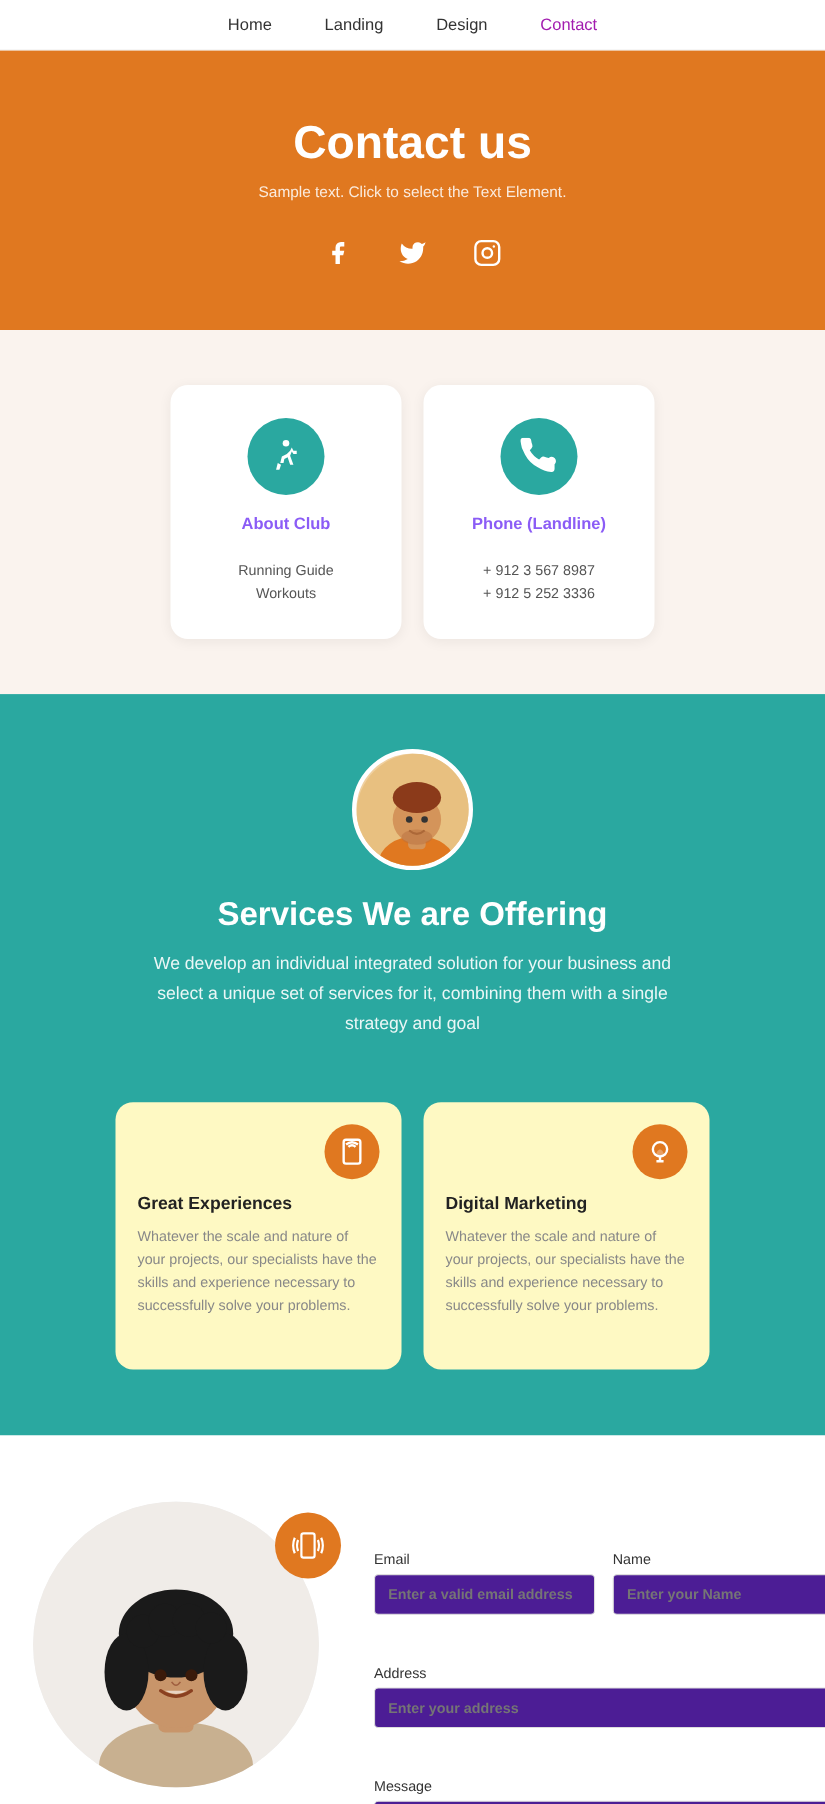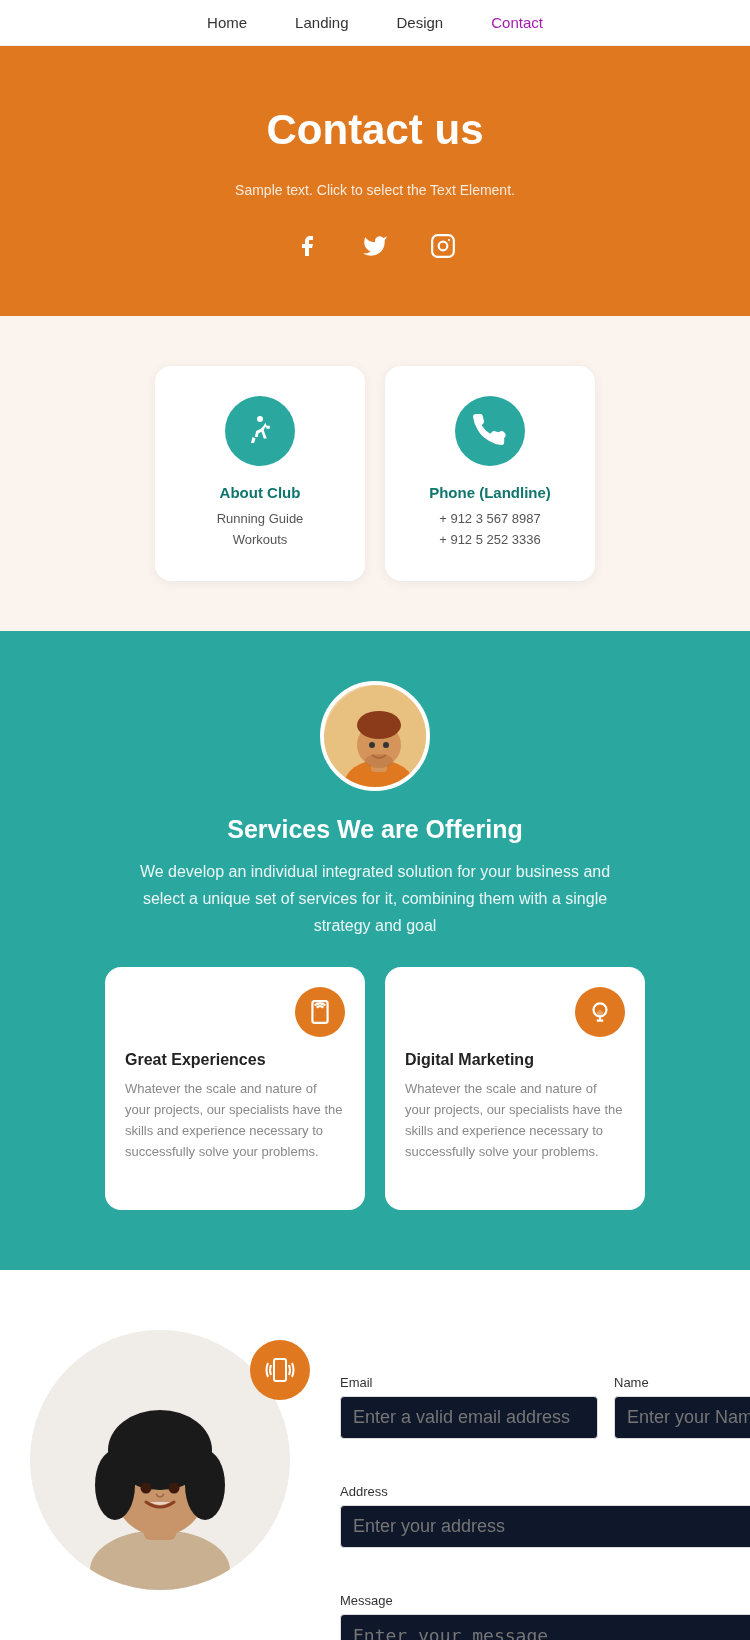--- a/index.html
+++ b/index.html
@@ -13,21 +13,21 @@
     nav a { text-decoration: none; color: #333; font-size: 15px; }
     nav a.active { color: #a21caf; }
 
     
     .hero {
       background: #e07820;
       text-align: center;
       padding: 60px 20px 50px;
       color: #fff;
     }
-    .hero h1 { font-size: 42px; font-weight: bold; margin-bottom: 28px; }
+    .hero h1 { font-size: 42px; font-weight: bold; margin-bottom: 12px; }
     .hero p { font-size: 14px; color: rgba(255,255,255,0.85); margin-bottom: 28px; }
     .hero .social-icons { display: flex; justify-content: center; gap: 28px; }
     .social-icon {
       width: 40px; height: 40px; display: flex; align-items: center; justify-content: center;
       font-size: 24px; color: #fff;
     }
 
     
     .cards-section {
       background: #faf3ee;
@@ -40,42 +40,43 @@
       text-align: center;
       box-shadow: 0 2px 12px rgba(0,0,0,0.06);
     }
     .card-icon {
       width: 70px; height: 70px; border-radius: 50%;
       background: #2aa8a0;
       display: flex; align-items: center; justify-content: center;
       margin: 0 auto 18px;
       font-size: 30px; color: #fff;
     }
-    .contact-card h3 { font-size: 15px; font-weight: bold; margin-bottom: 8px; color: #0f766e; }
+    .contact-card h3 { font-size: 15px; font-weight: bold; margin-bottom: 24px; color: #8b5cf6; }
     .contact-card p { font-size: 13px; color: #555; line-height: 1.6; }
 
     
     .services-section {
       background: #2aa8a0;
       padding: 50px 30px 60px;
       text-align: center;
       color: #fff;
     }
-    .services-section h2 { font-size: 25px; font-weight: bold; margin-bottom: 14px; }
+    .services-section h2 { font-size: 30px; font-weight: bold; margin-bottom: 14px; }
     .services-section p { font-size: 16px; line-height: 1.7; color: rgba(255,255,255,0.9); max-width: 500px; margin: 0 auto 28px; }
     .read-more-btn {
       background: #e07820; color: #fff; border: none; border-radius: 25px;
       padding: 12px 36px; font-size: 14px; cursor: pointer; margin-bottom: 40px;
     }
 
     .service-cards { display: flex; gap: 20px; justify-content: center; }
     .service-card {
-      background: #ffffff; border-radius: 16px;
+      background: #fef9c3; border-radius: 16px;
       padding: 20px; flex: 1; max-width: 260px;
       text-align: left;
+      margin-top: 30px;
     }
     .service-card-icon {
       width: 50px; height: 50px; border-radius: 50%;
       background: #e07820;
       display: flex; align-items: center; justify-content: center;
       font-size: 22px; color: #fff; margin-bottom: 14px;
       float: right;
     }
     .service-card h3 { font-size: 16px; font-weight: bold; color: #222; margin-bottom: 10px; clear: both; margin-top: -30px; }
     .service-card p { font-size: 13px; color: #888; line-height: 1.6; }
@@ -99,22 +100,22 @@
       display: flex; align-items: center; justify-content: center;
       font-size: 26px; color: #fff;
       position: absolute; top: 10px; right: 0px;
     }
     .form-right { flex: 1; }
     .form-row { display: flex; gap: 16px; margin-bottom: 14px; }
     .form-group { display: flex; flex-direction: column; flex: 1; margin-top: 45px; }
     .form-group label { font-size: 13px; color: #333; margin-bottom: 6px; font-weight: 500; }
     .form-group input, .form-group textarea {
       border: 1px solid #ddd; border-radius: 4px;
-      padding: 10px 12px; font-size: 18px; color: #999;
-      outline: none; background: #0f172a;
+      padding: 10px 12px; font-size: 13px; color: #999;
+      outline: none; background: #4c1d95; font-weight: bold;
     }
     .form-group textarea { resize: vertical; min-height: 100px; }
   </style>
 </head>
 <body>
 
 <nav>
   <a href="#">Home</a>
   <a href="#">Landing</a>
   <a href="#">Design</a>

